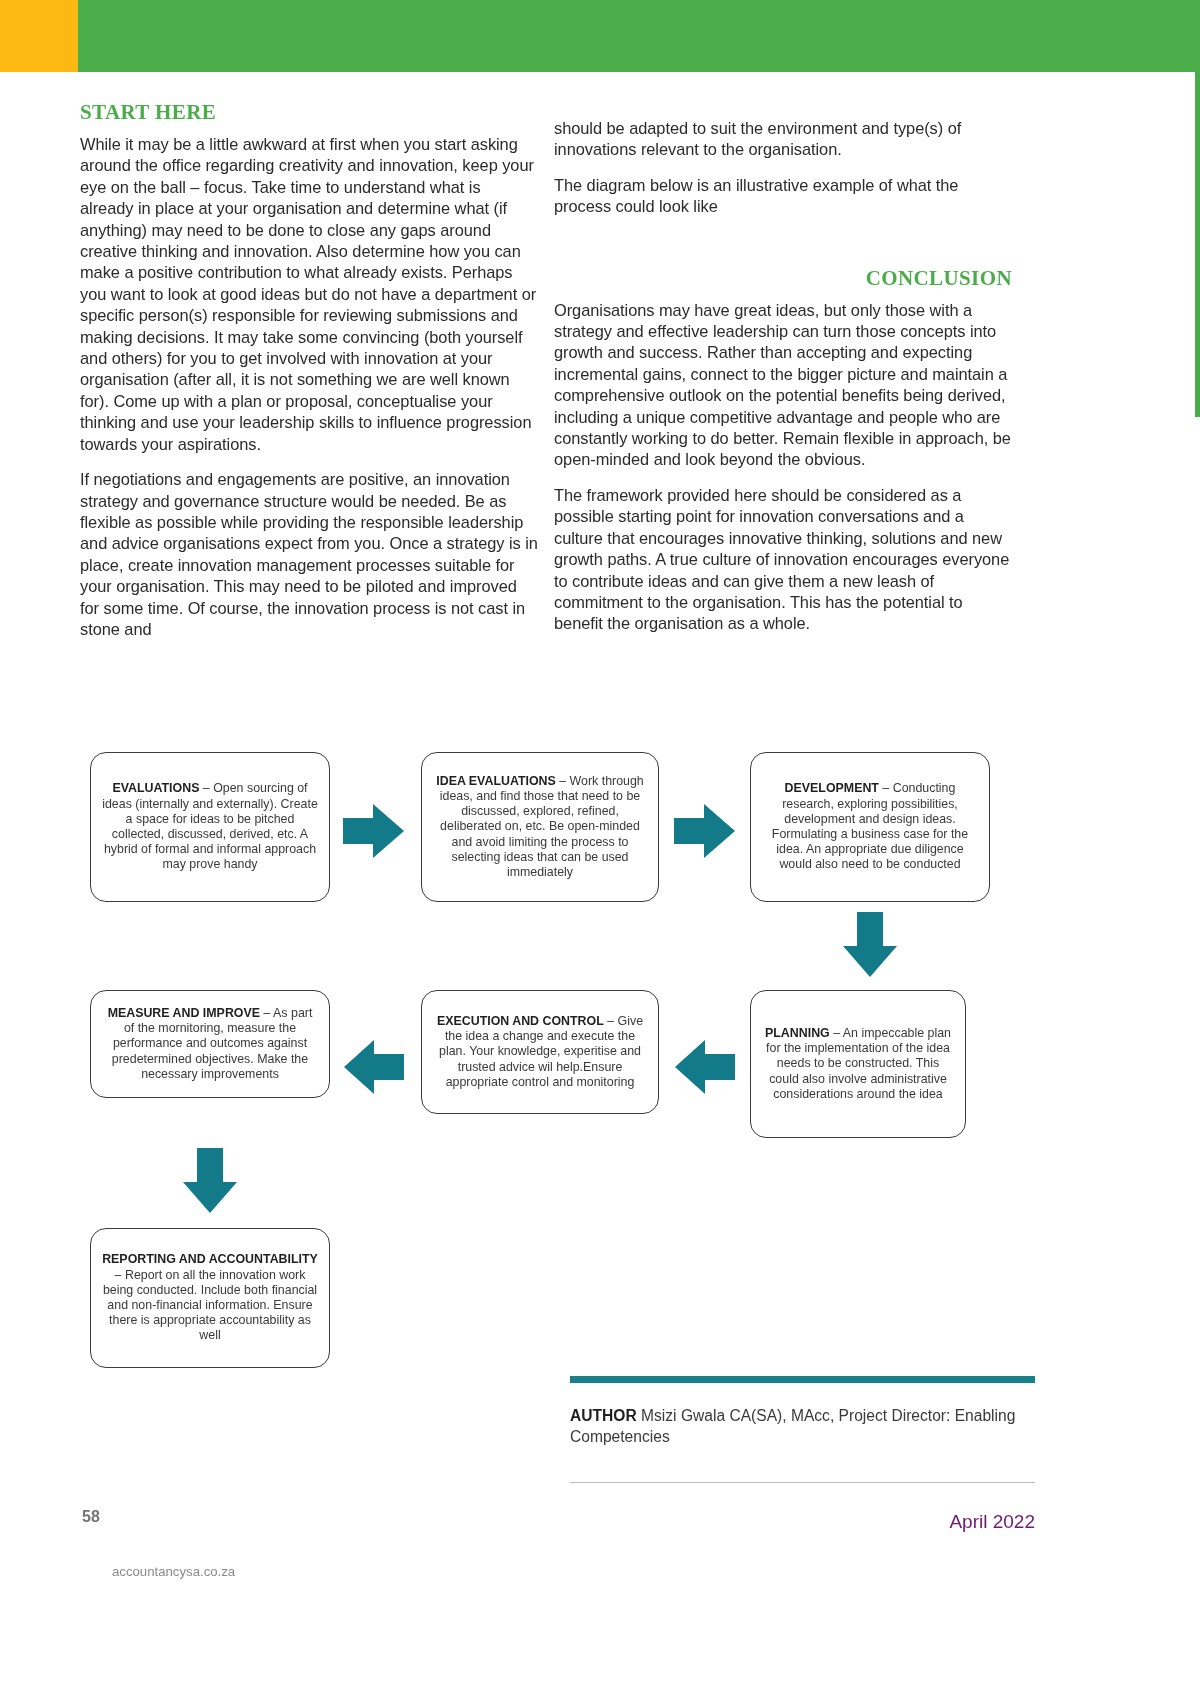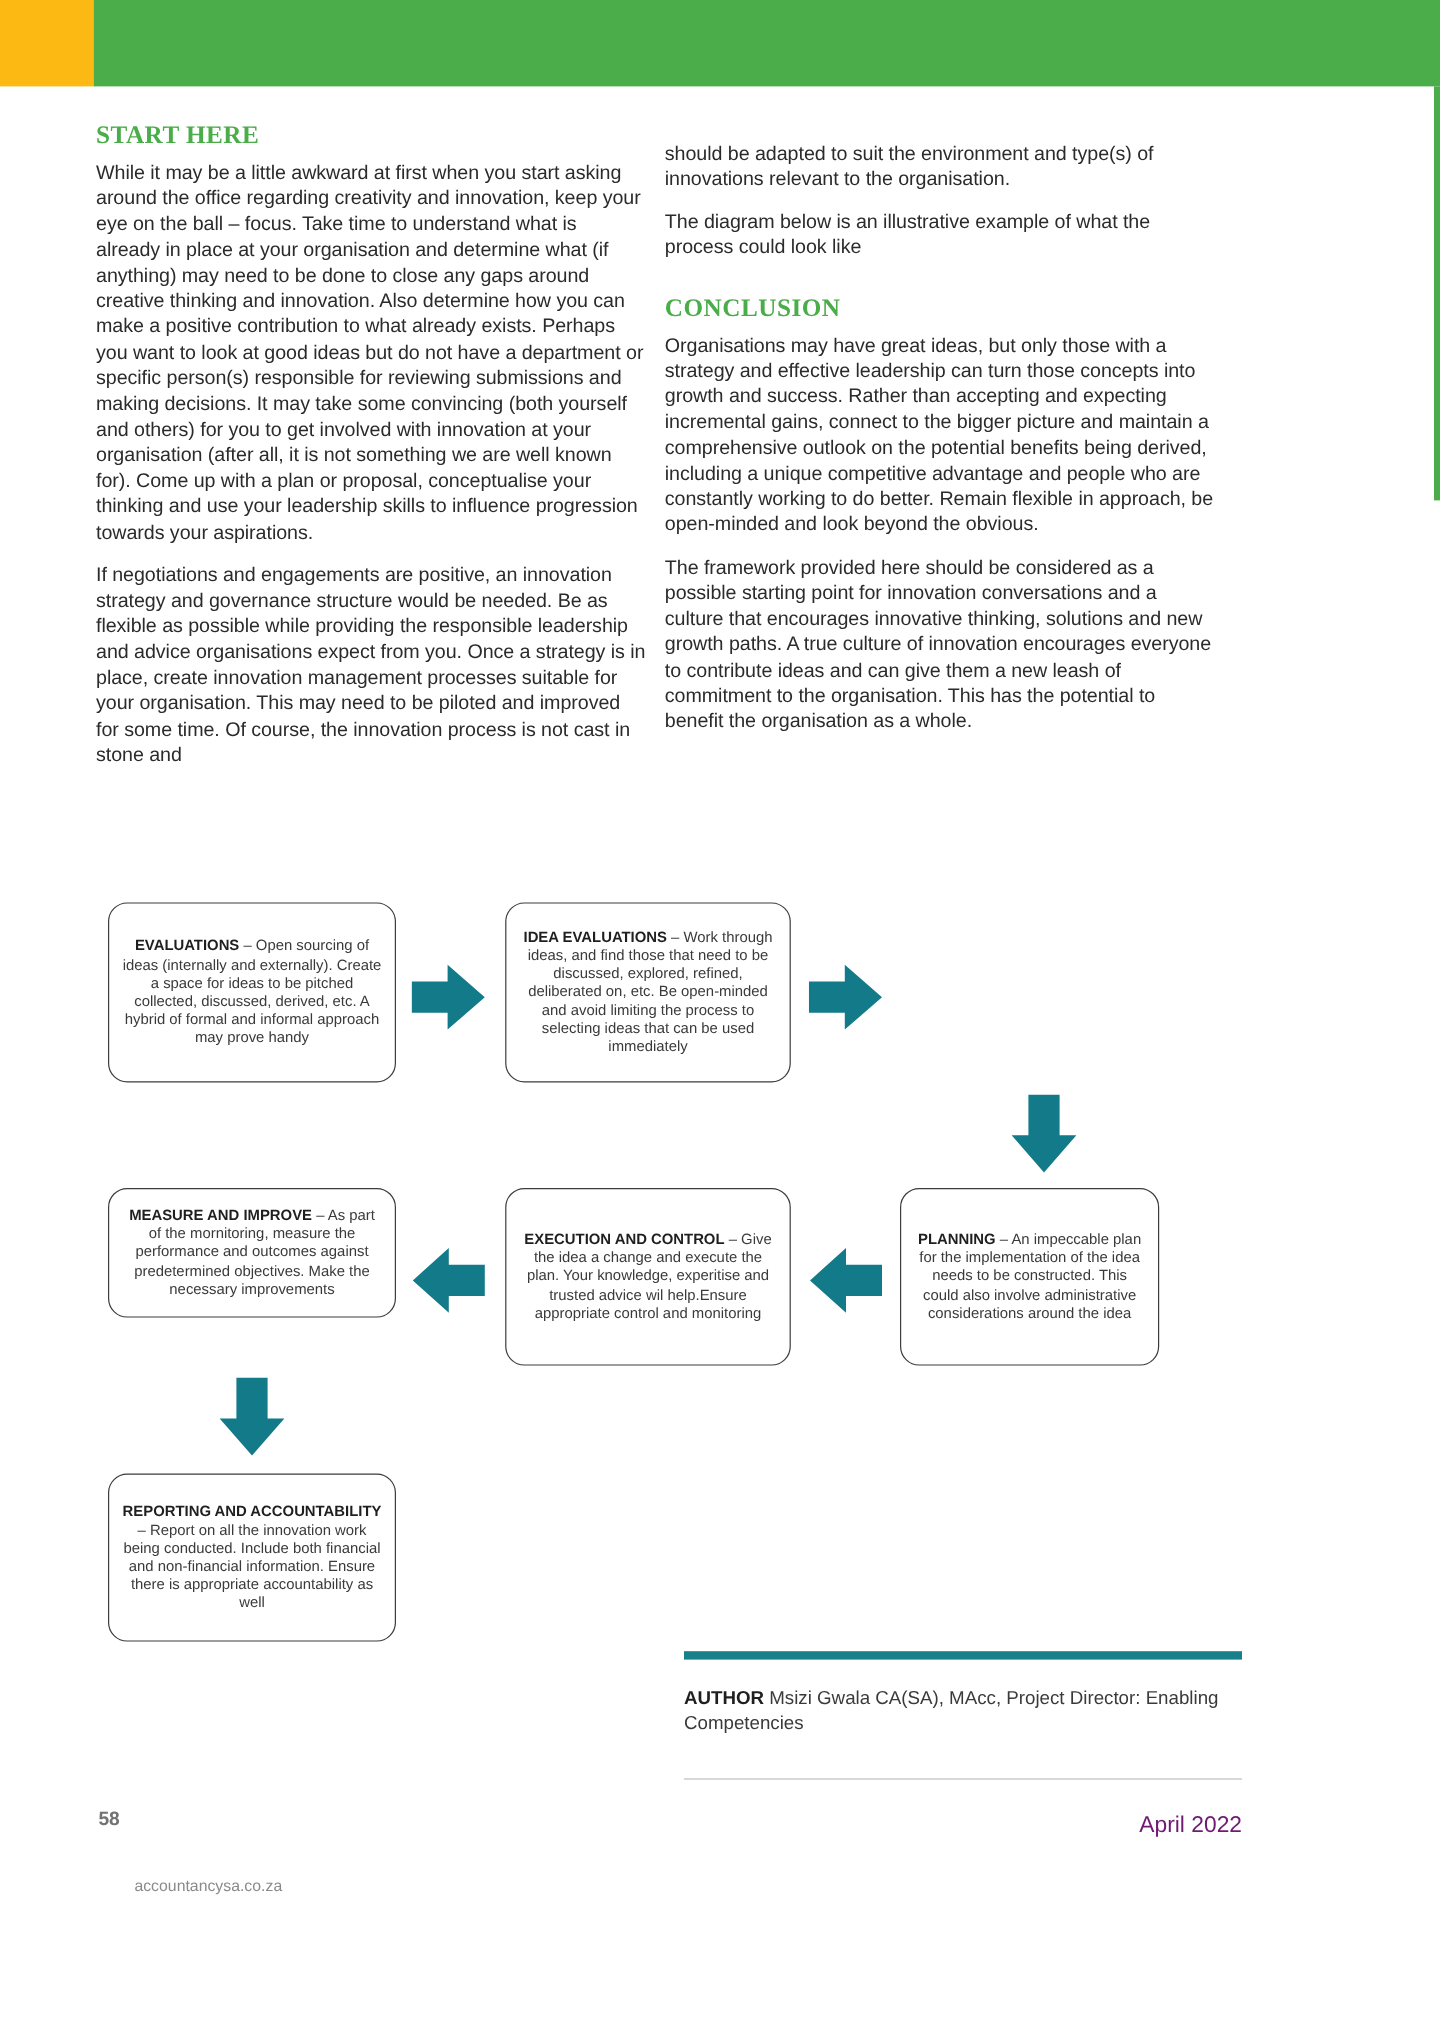--- a/index.html
+++ b/index.html
@@ -21,42 +21,42 @@
   .sec-head{
     font-family:"Liberation Serif", serif;
     font-weight:bold;font-size:21px;letter-spacing:.4px;
     color:#4aad4a;margin:0 0 9px 0;text-transform:uppercase;
   }
   .col p{
     margin:0 0 14px 0;font-size:16.4px;line-height:21.4px;
     color:#2b2b2b;letter-spacing:-0.05px;
   }
   .col.right{padding-top:18px;}
-  .col.right .sec-head{margin-top:26px;}
+  .col.right .sec-head{margin-top:48px;text-align:right;}
 
   
   .diagram{position:absolute;left:80px;top:740px;width:960px;height:640px;}
   .node{
     position:absolute;border:1.6px solid #3c3c3c;border-radius:16px;
     background:#fff;box-sizing:border-box;
     display:flex;align-items:center;justify-content:center;
     padding:8px 10px;
   }
   .node .txt{
     font-size:12.4px;line-height:15.2px;text-align:center;color:#3a3a3a;
     font-family:"Liberation Sans", sans-serif;
   }
   .node .txt b{font-weight:bold;color:#1f1f1f;}
 
   
   .n1{left:10px;  top:12px;  width:240px;height:150px;}
   .n2{left:341px; top:12px;  width:238px;height:150px;}
   .n3{left:670px; top:12px;  width:240px;height:150px;}
   .n4{left:670px; top:250px; width:216px;height:148px;}
-  .n5{left:341px; top:250px; width:238px;height:148px;}
+  .n5{left:341px; top:250px; width:238px;height:124px;}
   .n6{left:10px;  top:250px; width:240px;height:108px;}
   .n7{left:10px;  top:488px; width:240px;height:140px;align-items:center;}
 
   
   .arrow{position:absolute;}
   .ar-right{width:62px;height:58px;}
   .ar-left{width:62px;height:58px;}
   .ar-down{width:58px;height:66px;}
   .a1{left:263px;top:62px;}
   .a2{left:594px;top:62px;}
@@ -104,20 +104,23 @@
 <div class="diagram">
 
   <div class="node n1">
     <div class="txt"><b>EVALUATIONS</b><span> – </span><span>Open sourcing of ideas (internally and externally). Create a space for ideas to be pitched collected, discussed, derived, etc. A hybrid of formal and informal approach may prove handy</span></div>
   </div>
 
   <div class="node n2">
     <div class="txt"><b>IDEA EVALUATIONS</b><span> – </span><span>Work through ideas, and find those that need to be discussed, explored, refined, deliberated on, etc. Be open-minded and avoid limiting the process to selecting ideas that can be used immediately</span></div>
   </div>
 
+  <div class="node n3">
+    <div class="txt"><b>DEVELOPMENT</b><span> – </span><span>Conducting research, exploring possibilities, development and design ideas. Formulating a business case for the idea. An appropriate due diligence would also need to be conducted</span></div>
+  </div>
 
   <div class="node n4">
     <div class="txt"><b>PLANNING</b><span> – </span><span>An impeccable plan for the implementation of the idea needs to be constructed. This could also involve administrative considerations around the idea</span></div>
   </div>
 
   <div class="node n5">
     <div class="txt"><b>EXECUTION AND CONTROL</b><span> – </span><span>Give the idea a change and execute the plan. Your knowledge, experitise and trusted advice wil help.Ensure appropriate control and monitoring</span></div>
   </div>
 
   <div class="node n6">

